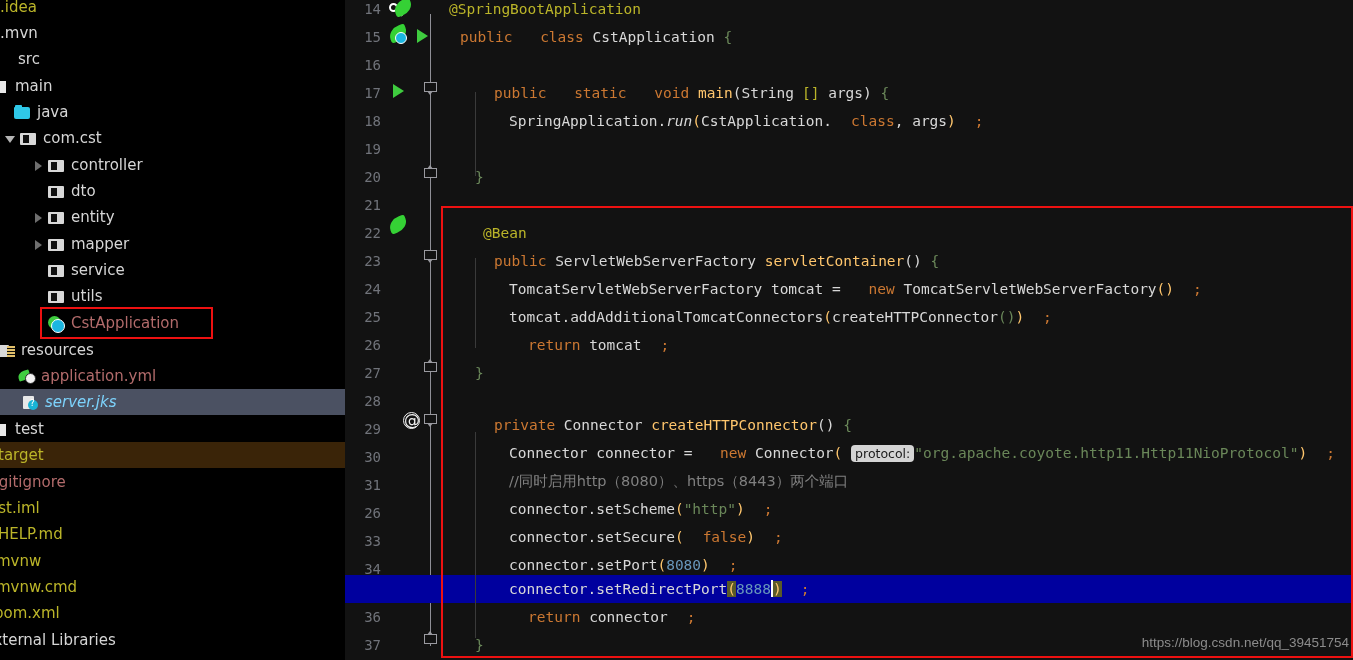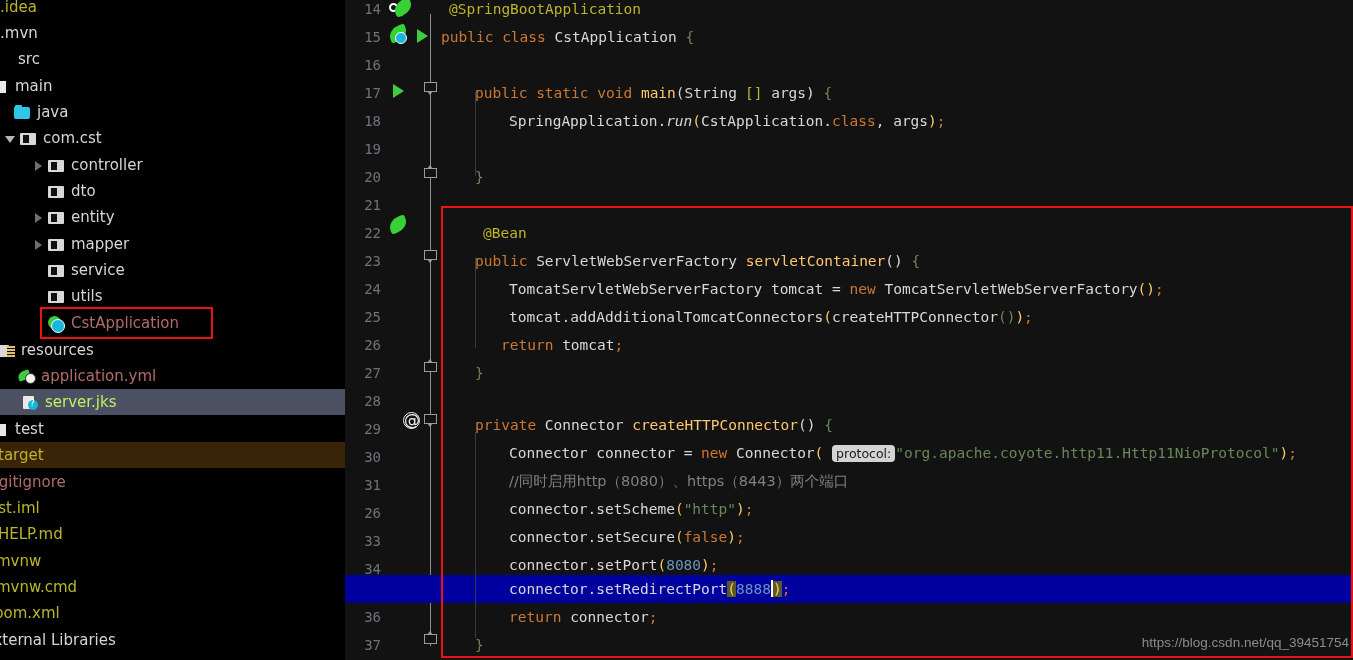--- a/index.html
+++ b/index.html
@@ -290,21 +290,21 @@
     height: 28px;
     background: #00009e;
   }
   .indent-guide {
     position: absolute;
     width: 1px;
     background: #3a3a3a;
   }
 
   
-  .kw   { color: #cc7832; }
+  .kw   { color: #cc7832; margin-left: 19px; }
   .ann  { color: #bbb529; margin-left: 8px; }
   .typ  { color: #d8d8d8; }
   .meth { color: #ffc66d; }
   .str  { color: #6a8759; }
   .num  { color: #6897bb; }
   .cmt  { color: #808080; }
   .punc { color: #d8d8d8; }
   .ital { font-style: italic; }
 
   .hint {
@@ -424,21 +424,21 @@
 
     <div class="tree-row" style="top:363px; padding-left:18px;">
       <span class="ico yml"></span>
       <span class="lbl" style="color:#b26b6b;">application.yml</span>
     </div>
 
     <div class="tree-row sel-row" style="top:389px; padding-left:22px;">
       <span class="ico jks">
           <span class="jks-q">?</span>
         </span>
-      <span class="lbl" style="color:#bef264;">server.jks</span>
+      <span class="lbl" style="color:#7dd3fc;font-style:italic;">server.jks</span>
     </div>
 
     <div class="tree-row" style="top:416px;">
       <span class="ico module" style="margin-left:-8px;"></span>
       <span class="lbl" style="color:#d6d6d6;">test</span>
     </div>
 
     <div class="tree-row target-row" style="top:442px;">
       <span class="spacer"></span>
       <span class="lbl" style="color:#bbb529; margin-left:-18px;">target</span>
@@ -563,21 +563,21 @@
     <div class="codeline" style="top:163px; left:130px;"><span class="str">}</span></div>
 
     <div class="codeline" style="top:219px; left:130px;"><span class="ann">@Bean</span></div>
 
     <div class="codeline" style="top:247px; left:130px;"><span class="kw">public</span> <span class="typ">ServletWebServerFactory</span> <span class="meth">servletContainer</span><span class="punc">()</span> <span class="str">{</span></div>
 
     <div class="codeline" style="top:275px; left:164px;"><span class="typ">TomcatServletWebServerFactory</span> <span class="typ">tomcat</span> <span class="punc">=</span> <span class="kw">new</span> <span class="typ">TomcatServletWebServerFactory</span><span class="meth">()</span><span class="kw">;</span></div>
 
     <div class="codeline" style="top:303px; left:164px;"><span class="typ">tomcat</span><span class="punc">.</span><span class="typ">addAdditionalTomcatConnectors</span><span class="meth">(</span><span class="typ">createHTTPConnector</span><span class="str">()</span><span class="meth">)</span><span class="kw">;</span></div>
 
-    <div class="codeline" style="top:331px; left:156px;"><span class="kw">return</span> <span class="typ">tomcat</span><span class="kw">;</span></div>
+    <div class="codeline" style="top:331px; left:164px;"><span class="kw">return</span> <span class="typ">tomcat</span><span class="kw">;</span></div>
 
     <div class="codeline" style="top:359px; left:130px;"><span class="str">}</span></div>
 
     <div class="codeline" style="top:411px; left:130px;"><span class="kw">private</span> <span class="typ">Connector</span> <span class="meth">createHTTPConnector</span><span class="punc">()</span> <span class="str">{</span></div>
 
     <div class="codeline" style="top:439px; left:164px;"><span class="typ">Connector</span> <span class="typ">connector</span> <span class="punc">=</span> <span class="kw">new</span> <span class="typ">Connector</span><span class="meth">(</span> <span class="hint">protocol:</span><span class="str">"org.apache.coyote.http11.Http11NioProtocol"</span><span class="meth">)</span><span class="kw">;</span></div>
 
     <div class="codeline" style="top:467px; left:164px; font-family:'DejaVu Sans',sans-serif;"><span class="cmt">//同时启用http（8080）、https（8443）两个端口</span></div>
 
     <div class="codeline" style="top:495px; left:164px;"><span class="typ">connector</span><span class="punc">.</span><span class="typ">setScheme</span><span class="meth">(</span><span class="str">"http"</span><span class="meth">)</span><span class="kw">;</span></div>

